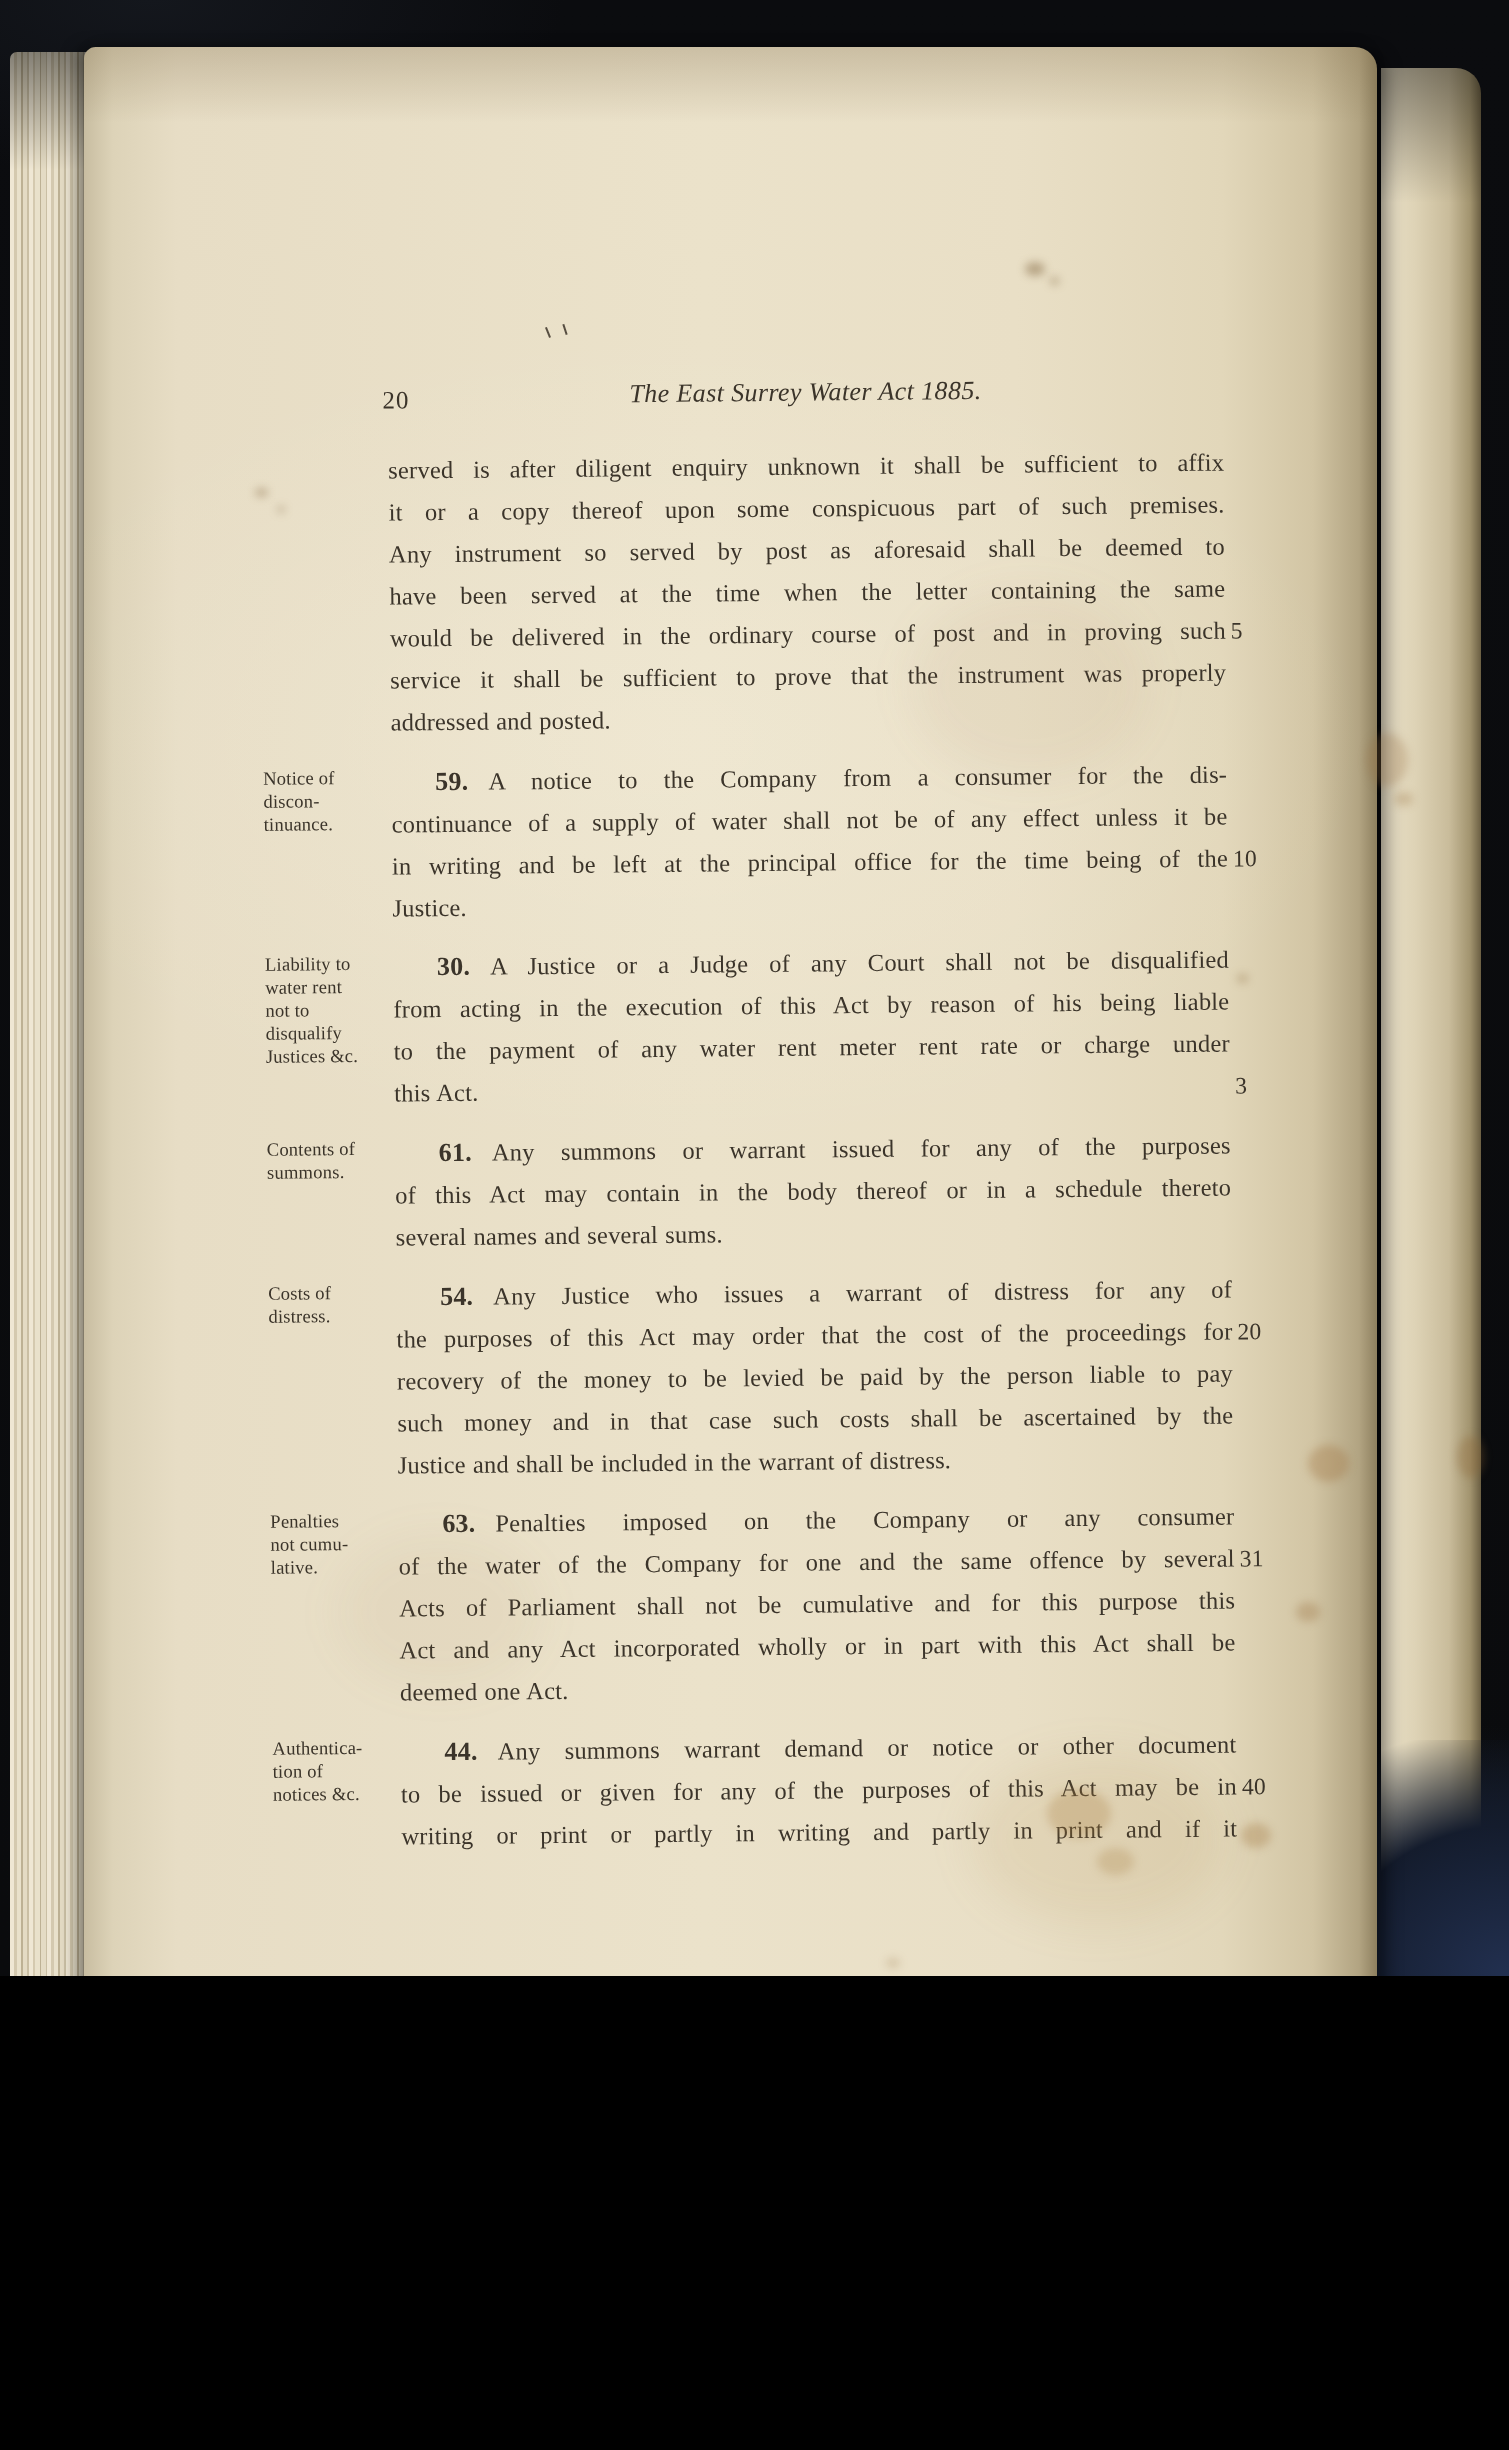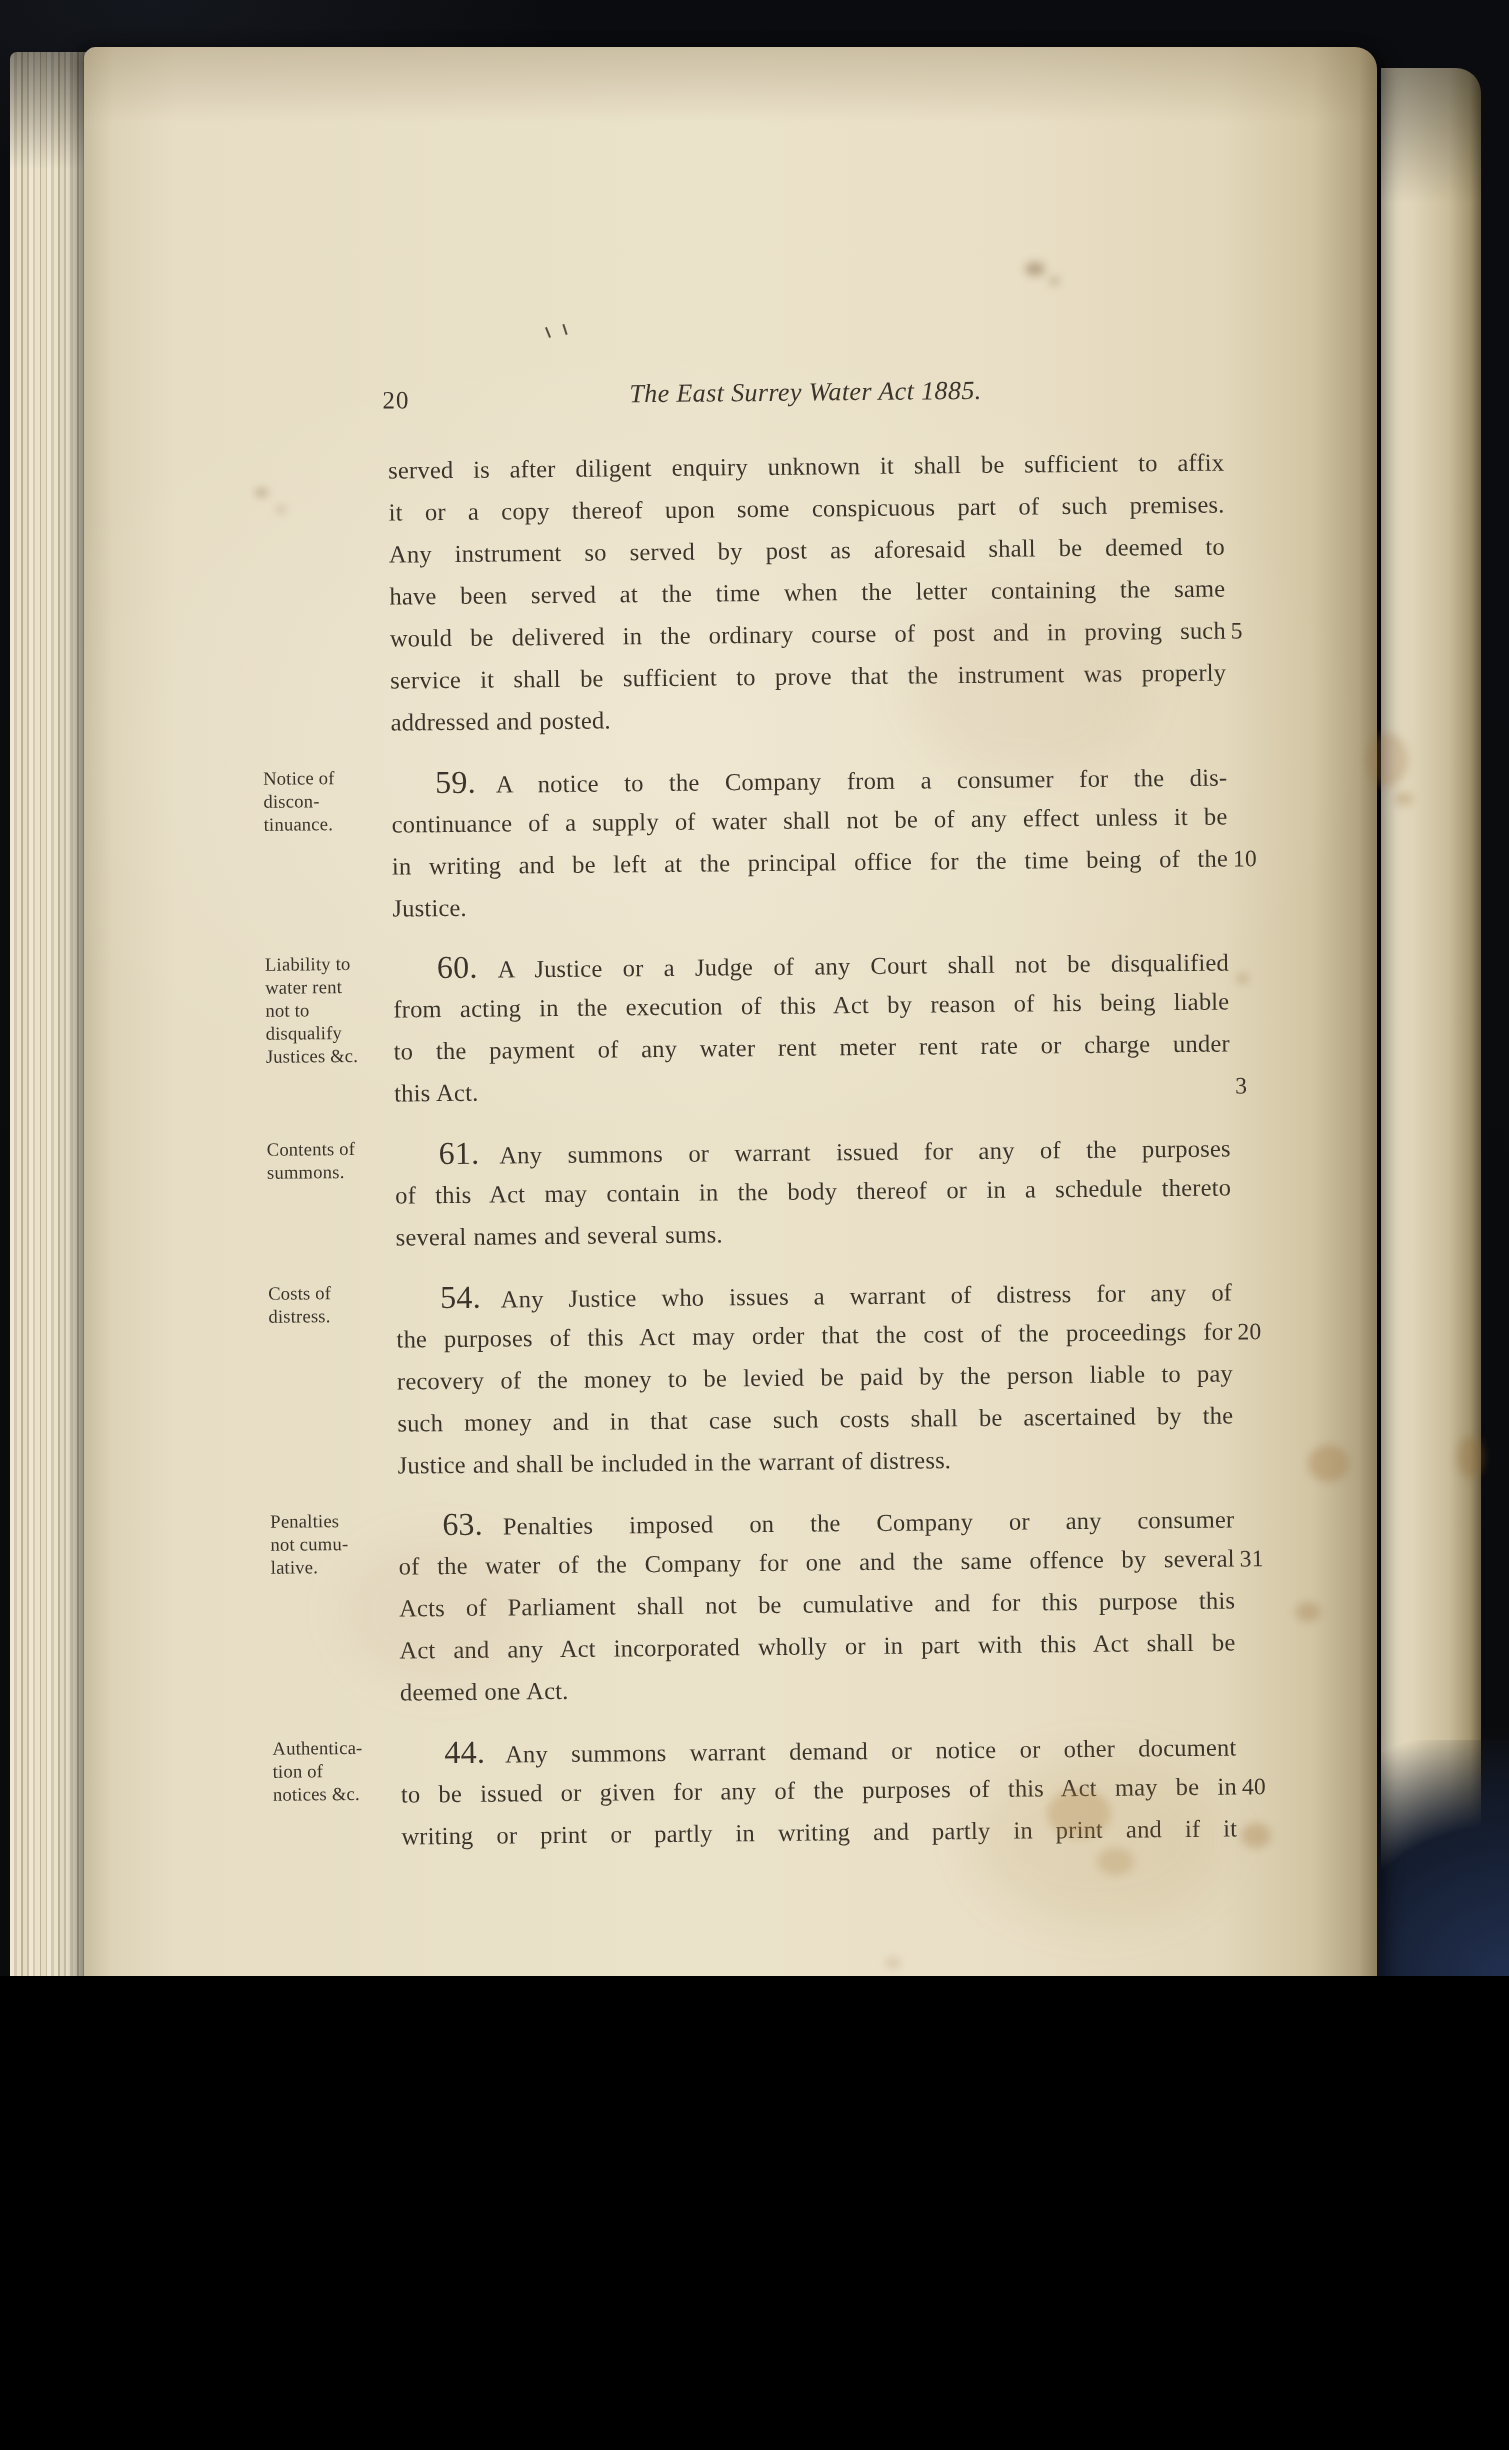--- a/index.html
+++ b/index.html
@@ -136,22 +136,22 @@
     line-height: 42px;
     font-size: 24.5px;
     text-align: justify;
     text-align-last: justify;
     letter-spacing: 0.2px;
     word-spacing: 0.8px;
   }
   .line.end { text-align-last: left; }
   .line.first { text-indent: 44px; }
   .secnum {
-    font-weight: 400;
-    font-size: 32px;
+    font-weight: 700;
+    font-size: 26px;
     margin-right: 20px;
   }
   .linenum {
     position: absolute;
     right: -52px; top: 0;
     width: 47px;
     text-align: left;
     font-size: 23.6px;
     text-align-last: left;
   }
@@ -196,21 +196,21 @@
           <div class="line end"><span class="txt">Justice.</span></div>
         </div>
         <div class="section">
           <div class="margin-note">
             <div>Liability to</div>
             <div>water rent</div>
             <div>not to</div>
             <div>disqualify</div>
             <div>Justices &amp;c.</div>
           </div>
-          <div class="line first"><span class="secnum">60.</span><span class="txt">A Justice or a Judge of any Court shall not be disqualified</span></div>
+          <div class="line first"><span class="secnum">30.</span><span class="txt">A Justice or a Judge of any Court shall not be disqualified</span></div>
           <div class="line"><span class="txt">from acting in the execution of this Act by reason of his being liable</span></div>
           <div class="line"><span class="txt">to the payment of any water rent meter rent rate or charge under</span></div>
           <div class="line end"><span class="txt">this Act.</span><span class="linenum">3</span></div>
         </div>
         <div class="section">
           <div class="margin-note">
             <div>Contents of</div>
             <div>summons.</div>
           </div>
           <div class="line first"><span class="secnum">61.</span><span class="txt">Any summons or warrant issued for any of the purposes</span></div>

